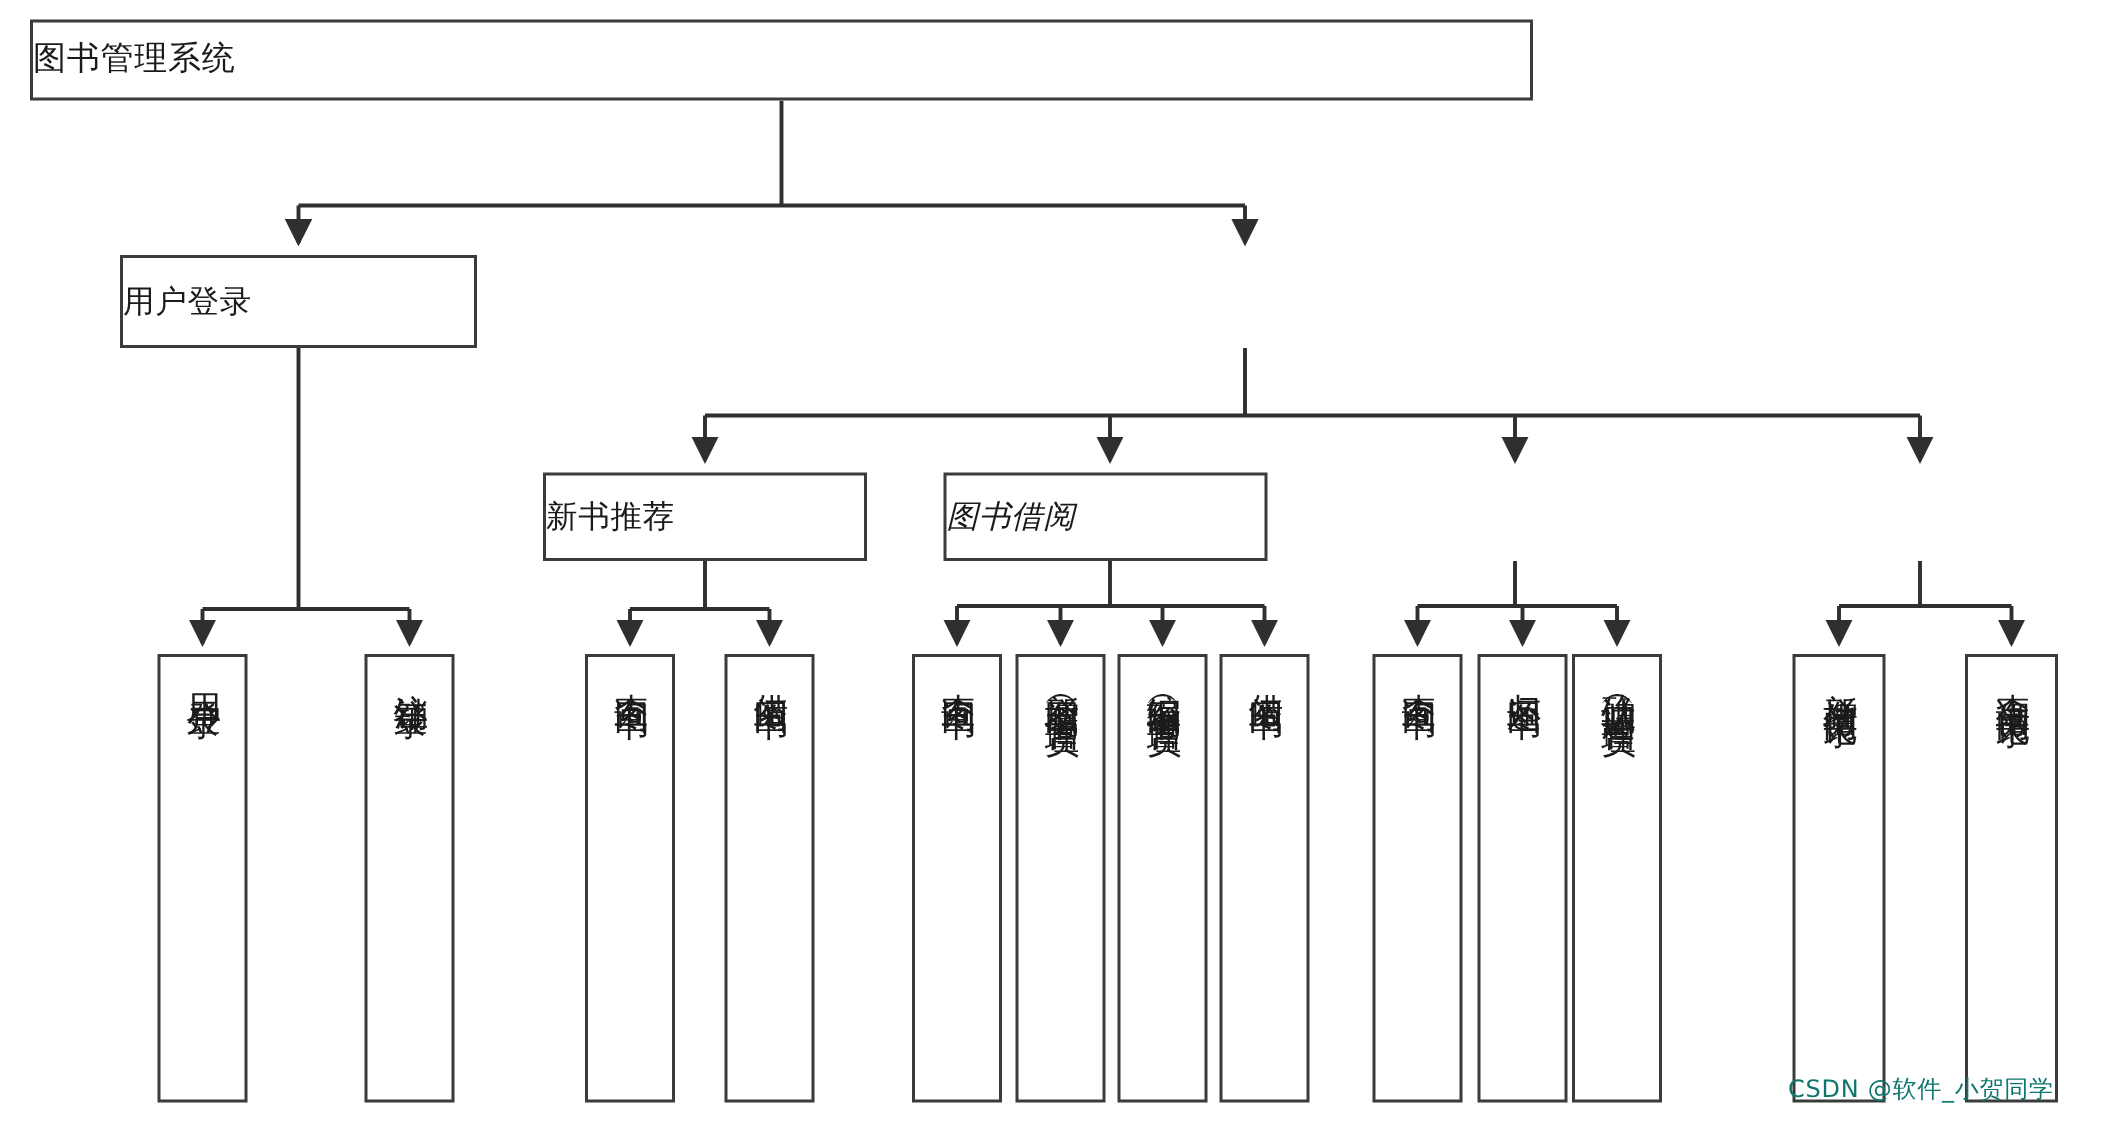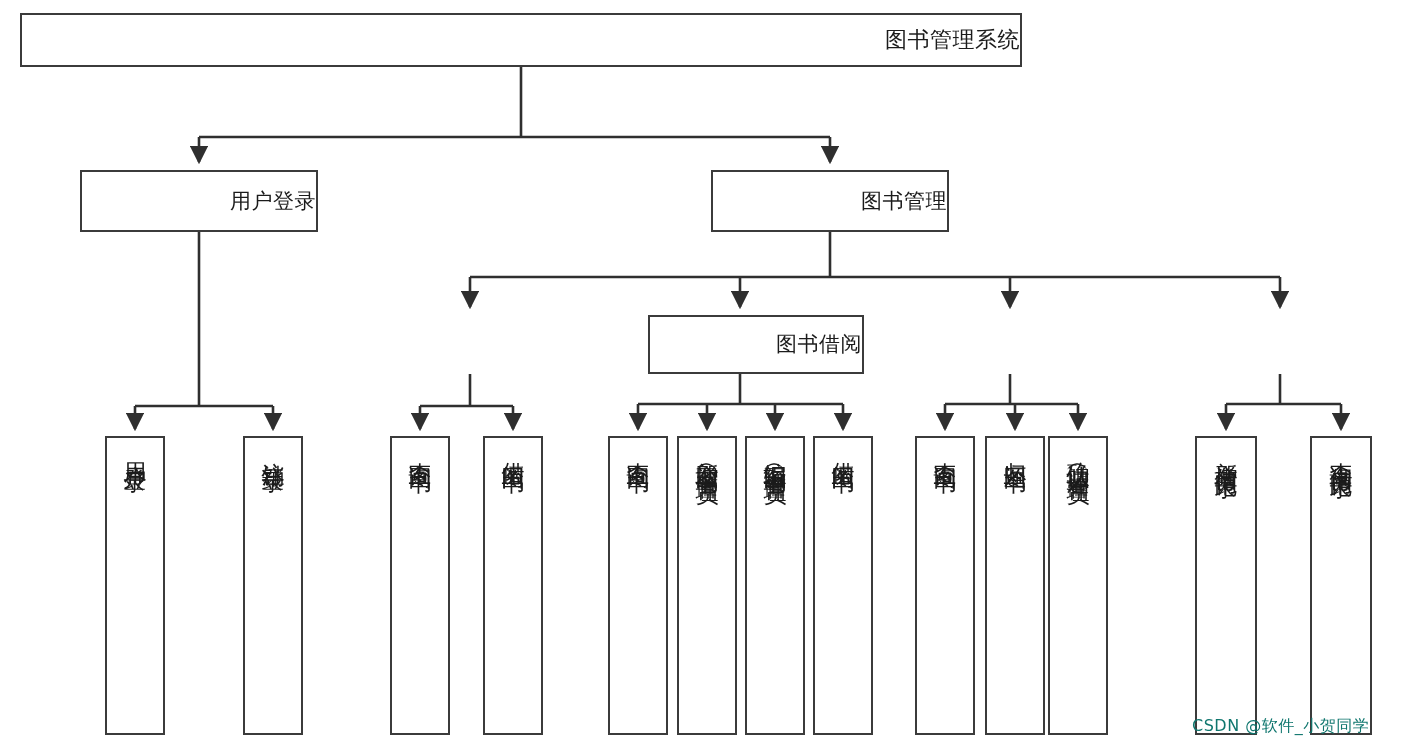--- a/index.html
+++ b/index.html
@@ -27,21 +27,21 @@
     width: 1405px;
     height: 747px;
   }
   .node {
     position: absolute;
     box-sizing: border-box;
     background: #ffffff;
     border: 2px solid #3b3b3b;
     display: flex;
     align-items: center;
-    justify-content: flex-end;
+    justify-content: flex-start;
     color: #1b1b1b;
     z-index: 2;
   }
   .node-label {
     display: block;
     text-align: center;
     line-height: 1.18;
     letter-spacing: 0.5px;
     white-space: nowrap;
   }
@@ -132,26 +132,26 @@
   </svg>
 
   <div class="node root horizontal" style="left:20px; top:13px; width:1002px; height:54px;">
     <span class="node-label">图书管理系统</span>
   </div>
 
   <div class="node horizontal" style="left:80px; top:170px; width:238px; height:62px;">
     <span class="node-label">用户登录</span>
   </div>
 
-  <div class="node horizontal" style="left:711px; top:170px; width:238px; height:62px;">
-    <span class="node-label">图书管理</span>
-  </div>
-
-
-  <div class="node horizontal" style="left:648px; top:315px; width:216px; height:59px;">
+
+  <div class="node horizontal" style="left:362px; top:315px; width:216px; height:59px;">
+    <span class="node-label">新书推荐</span>
+  </div>
+
+  <div class="node horizontal" style="left:629px; top:315px; width:216px; height:59px;font-style:italic;">
     <span class="node-label">图书借阅</span>
   </div>
 
 
 
   <div class="node vertical" style="left:105px; top:436px; width:60px; height:299px;">
     <span class="node-label">用户登录</span>
   </div>
 
   <div class="node vertical" style="left:243px; top:436px; width:60px; height:299px;">

